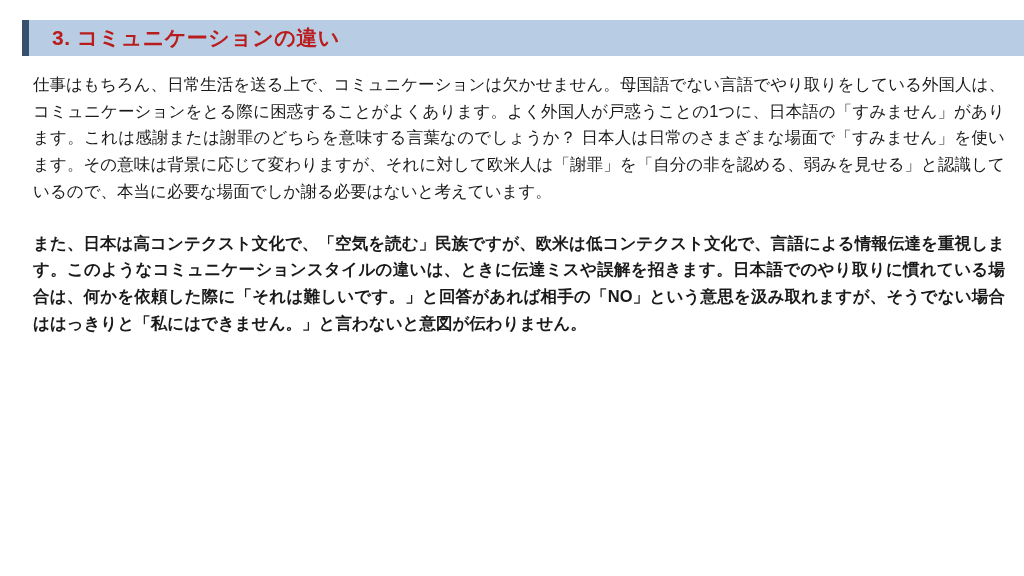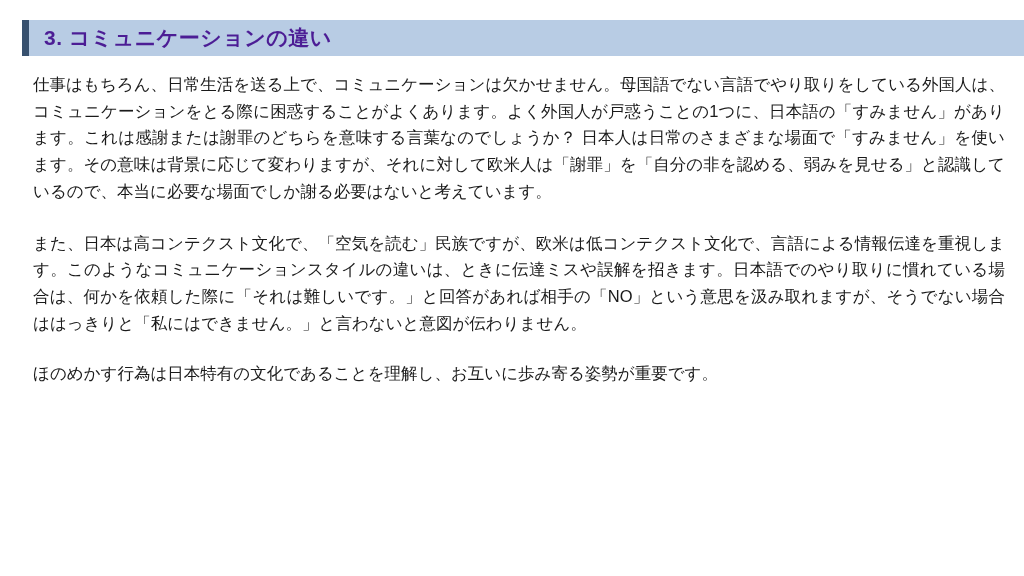--- a/index.html
+++ b/index.html
@@ -32,56 +32,56 @@
   }
   .title-accent {
     width: 7px;
     height: 36px;
     background: #37506e;
     flex: 0 0 auto;
   }
   .title-text {
     font-size: 21px;
     font-weight: bold;
-    color: #4c1d95;
-    padding-left: 15px;
+    color: #b91c1c;
+    padding-left: 23px;
     letter-spacing: 0.5px;
     line-height: 36px;
     white-space: nowrap;
   }
   .body-area {
     position: absolute;
     left: 33px;
     top: 71px;
     width: 972px;
   }
   .para {
     font-size: 16.5px;
     line-height: 1.62;
     color: #1a1a1a;
     margin: 0;
     text-align: justify;
     text-justify: inter-ideograph;
   }
   .para + .para {
     margin-top: 25px;
+    font-weight: bold;
   }
   .para.p3 {
     margin-top: 24px;
   }
 </style>
 </head>
 <body>
 
 <div class="slide">
 
   <div class="title-bar">
     <div class="title-accent"></div>
     <div class="title-text">3. コミュニケーションの違い</div>
   </div>
 
   <div class="body-area">
     <p class="para p1">仕事はもちろん、日常生活を送る上で、コミュニケーションは欠かせません。母国語でない言語でやり取りをしている外国人は、コミュニケーションをとる際に困惑することがよくあります。よく外国人が戸惑うことの1つに、日本語の「すみません」があります。これは感謝または謝罪のどちらを意味する言葉なのでしょうか？ 日本人は日常のさまざまな場面で「すみません」を使います。その意味は背景に応じて変わりますが、それに対して欧米人は「謝罪」を「自分の非を認める、弱みを見せる」と認識しているので、本当に必要な場面でしか謝る必要はないと考えています。</p>
     <p class="para p2">また、日本は高コンテクスト文化で、「空気を読む」民族ですが、欧米は低コンテクスト文化で、言語による情報伝達を重視します。このようなコミュニケーションスタイルの違いは、ときに伝達ミスや誤解を招きます。日本語でのやり取りに慣れている場合は、何かを依頼した際に「それは難しいです。」と回答があれば相手の「NO」という意思を汲み取れますが、そうでない場合ははっきりと「私にはできません。」と言わないと意図が伝わりません。</p>
-    <p class="para p3">ほのめかす行為は日本特有の文化であることを理解し、お互いに歩み寄る姿勢が重要です。</p>
   </div>
 
 </div>
 
 </body></html>

